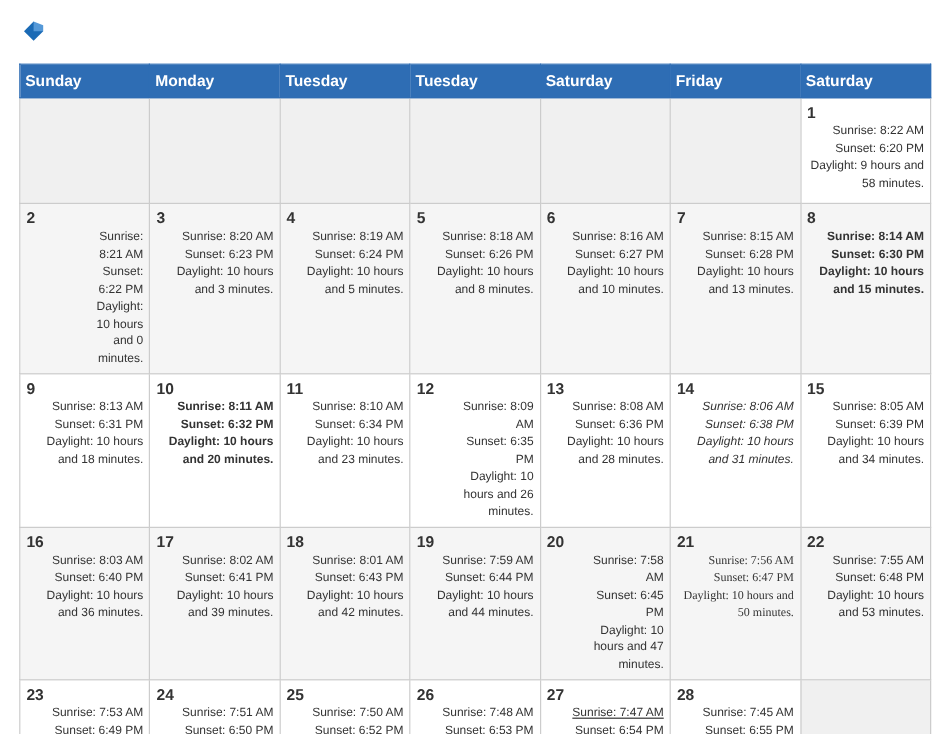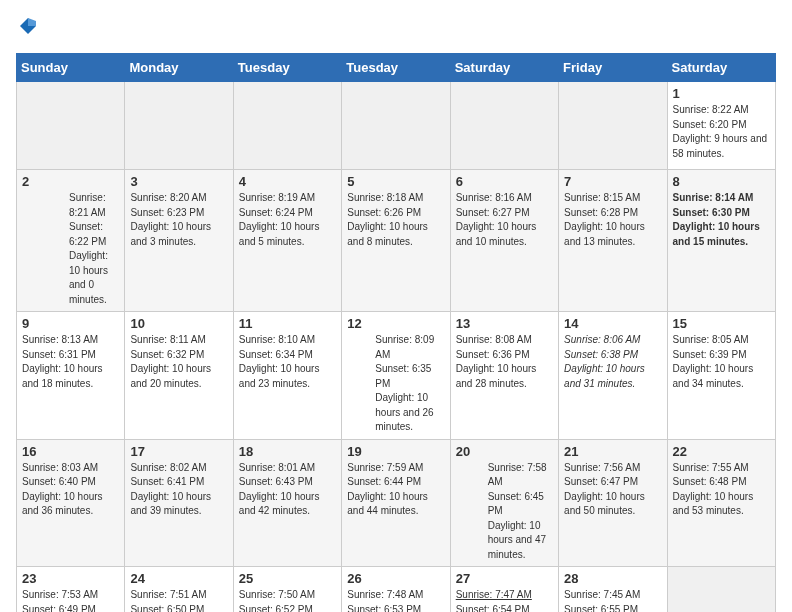--- a/index.html
+++ b/index.html
@@ -68,20 +68,21 @@
     .day-num {
       font-size: 13px;
       font-weight: bold;
       display: block;
       margin-bottom: 2px;
     }
     .day-info {
       font-size: 10px;
       line-height: 1.45;
       color: #333;
+      text-align: right;
     }
     .empty { background: #f9f9f9; }
     tbody tr:nth-child(odd) { background: #fff; }
     tbody tr:nth-child(even) { background: #f5f5f5; }
     td.empty { background: #f0f0f0; }
   </style>
 </head>
 <body>
 
 <div class="header">
@@ -177,21 +178,21 @@
       </tr>
       <tr>
         <td>
           <span class="day-num">9</span>
           <div class="day-info" style="white-space: pre-line;">Sunrise: 8:13 AM
 Sunset: 6:31 PM
 Daylight: 10 hours and 18 minutes.</div>
         </td>
         <td>
           <span class="day-num">10</span>
-          <div class="day-info" style="white-space: pre-line;">Sunrise: 8:11 AM
+          <div class="day-info" style="white-space: pre-line; font-weight: bold;">Sunrise: 8:11 AM
 Sunset: 6:32 PM
 Daylight: 10 hours and 20 minutes.</div>
         </td>
         <td>
           <span class="day-num">11</span>
           <div class="day-info" style="white-space: pre-line;">Sunrise: 8:10 AM
 Sunset: 6:34 PM
 Daylight: 10 hours and 23 minutes.</div>
         </td>
         <td>
@@ -245,21 +246,21 @@
 Daylight: 10 hours and 44 minutes.</div>
         </td>
         <td>
           <span class="day-num">20</span>
           <div class="day-info" style="white-space: pre-line; margin-left: 32px;">Sunrise: 7:58 AM
 Sunset: 6:45 PM
 Daylight: 10 hours and 47 minutes.</div>
         </td>
         <td>
           <span class="day-num">21</span>
-          <div class="day-info" style="white-space: pre-line;">Sunrise: 7:56 AM
+          <div class="day-info" style="white-space: pre-line; font-family: Liberation Serif, serif;">Sunrise: 7:56 AM
 Sunset: 6:47 PM
 Daylight: 10 hours and 50 minutes.</div>
         </td>
         <td>
           <span class="day-num">22</span>
           <div class="day-info" style="white-space: pre-line;">Sunrise: 7:55 AM
 Sunset: 6:48 PM
 Daylight: 10 hours and 53 minutes.</div>
         </td>
       </tr>

